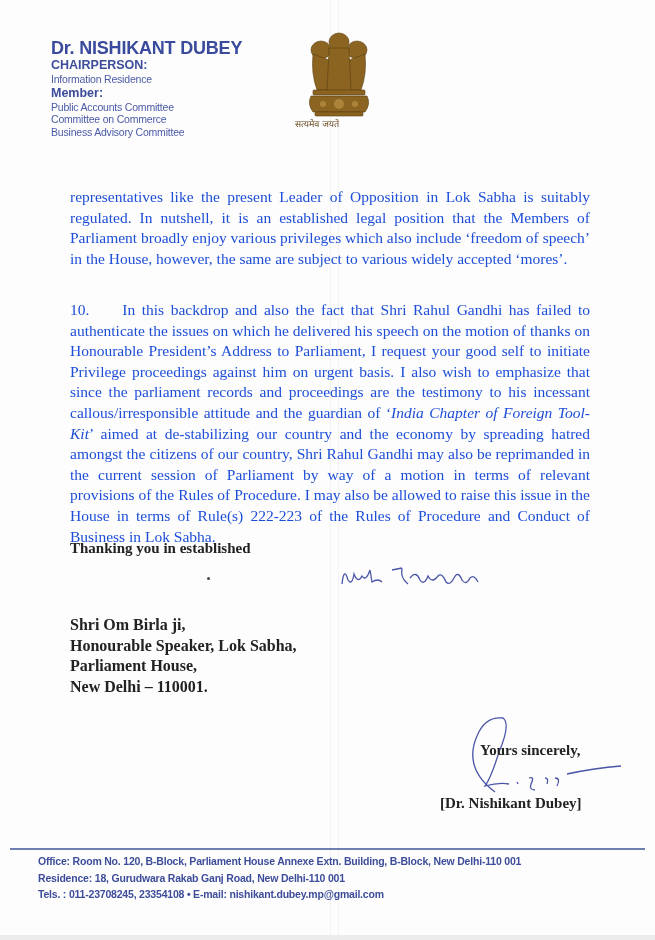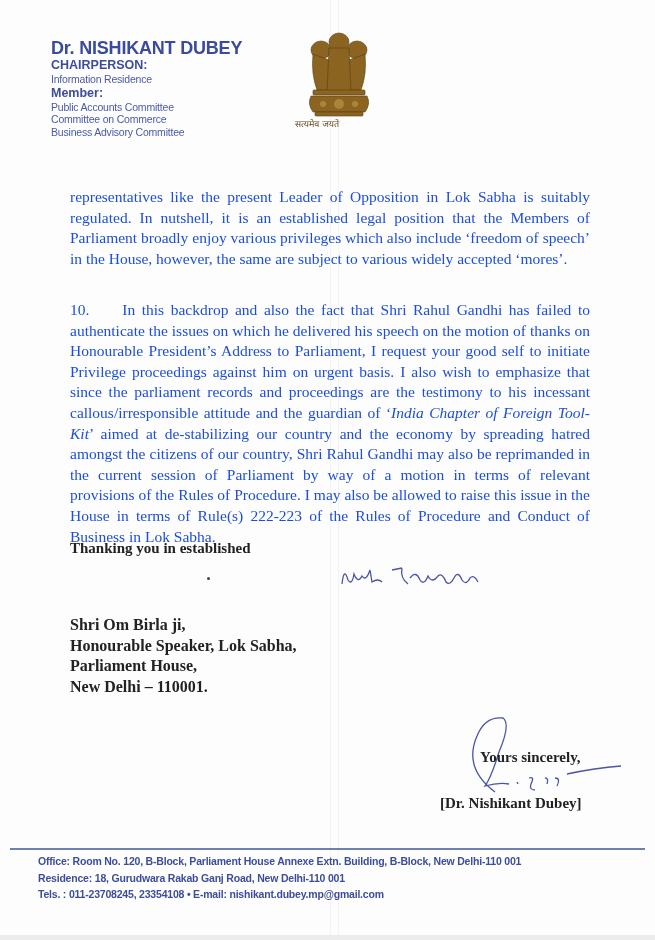--- a/index.html
+++ b/index.html
@@ -13,21 +13,21 @@
     .lh-head { font-size: 12.5px; font-weight: bold; margin-top: 0; line-height: 15px; color: #3d4d9a; }
     .lh-line { font-size: 10.5px; line-height: 12.5px; color: #4a5aa6; letter-spacing: -0.2px; }
     .emblem { position: absolute; left: 299px; top: 24px; width: 80px; height: 120px; }
     .motto { position: absolute; left: 295px; top: 117px; font-size: 9px; color: #6a4a22; font-family: "DejaVu Sans", sans-serif; }
     .body-text { position: absolute; left: 70px; width: 520px; font-size: 15.5px; line-height: 20.6px; text-align: justify; color: #1d4ed8; }
     .p1 { top: 187px; }
     .p2 { top: 300px; }
     .thanks { position: absolute; left: 70px; top: 540px; font-size: 15px; font-weight: bold; color: #222; }
     .dot { position: absolute; left: 207px; top: 577px; width: 3px; height: 3px; background: #444; border-radius: 50%; }
     .addressee { position: absolute; left: 70px; top: 615px; font-size: 16px; font-weight: bold; line-height: 20.5px; color: #222; }
-    .closing { position: absolute; left: 480px; top: 742px; font-size: 15px; font-weight: bold; color: #222; margin-top: 7px; }
+    .closing { position: absolute; left: 480px; top: 742px; font-size: 15px; font-weight: bold; color: #222; }
     .sig-name { position: absolute; left: 440px; top: 795px; font-size: 15px; font-weight: bold; color: #222; }
     .sig1 { position: absolute; left: 330px; top: 556px; }
     .sig2 { position: absolute; left: 455px; top: 712px; }
     .footer-rule { position: absolute; left: 10px; right: 10px; top: 848px; height: 2px; background: #6f7fb0; }
     .footer { position: absolute; left: 38px; top: 853px; font-family: "Liberation Sans", sans-serif; font-size: 10.5px; line-height: 16.7px; color: #3d4d9a; font-weight: bold; letter-spacing: -0.2px; }
     .bottom-rule { position: absolute; left: 0; right: 0; top: 935px; height: 5px; background: #ececec; }
     .crease { position: absolute; top: 0; bottom: 0; width: 1px; background: rgba(0,0,0,0.04); }
   </style>
 </head>
 <body>

